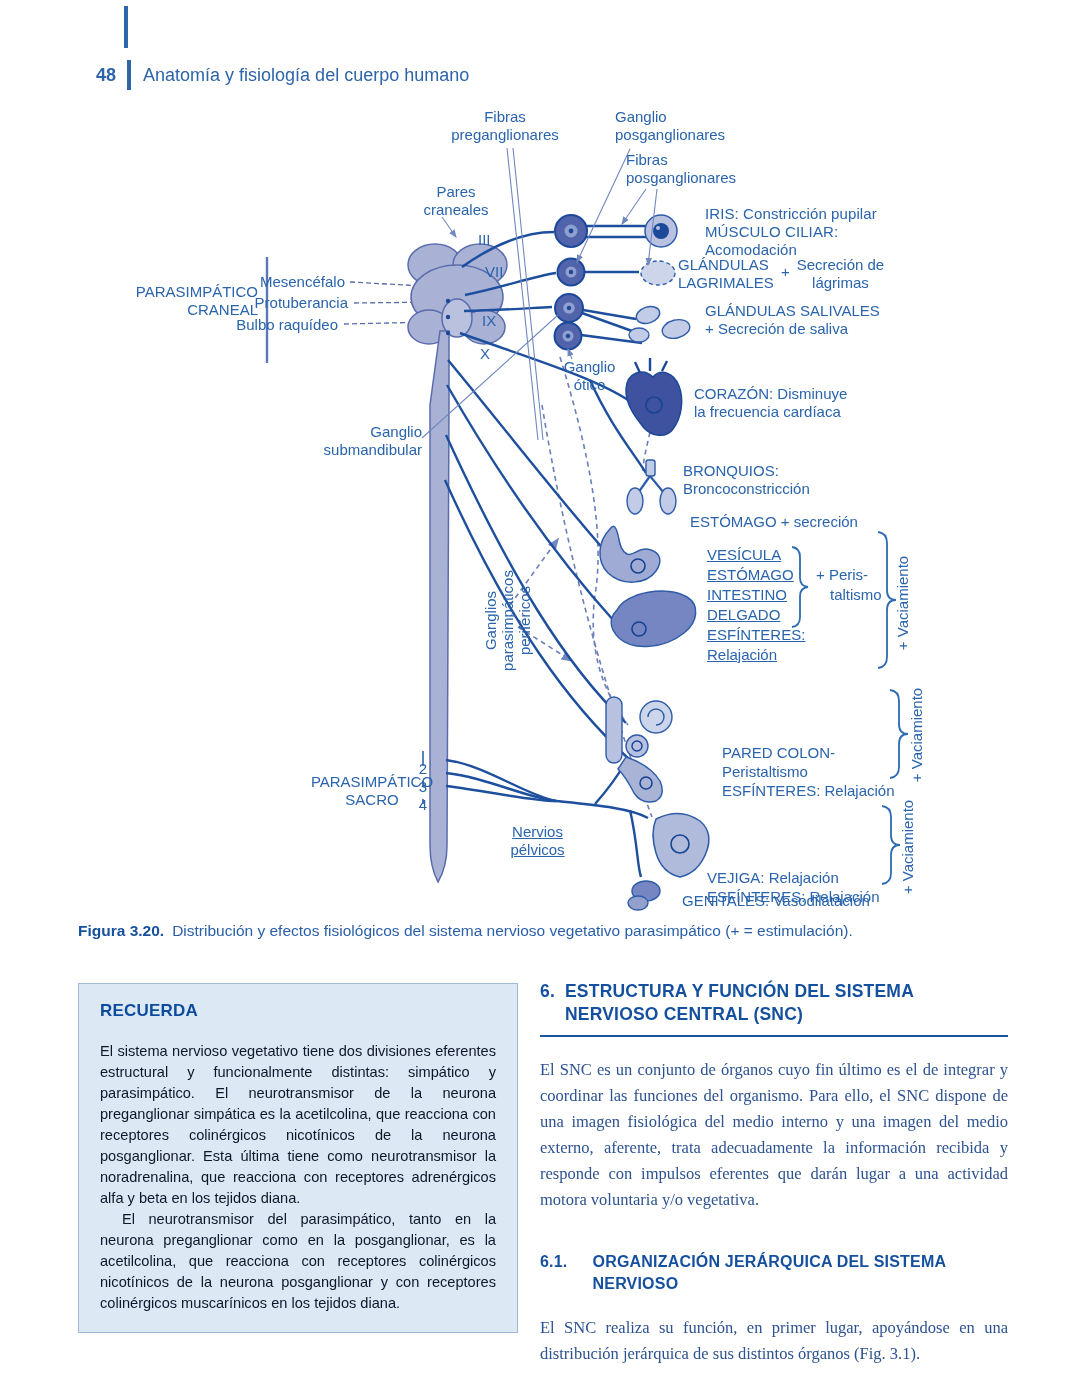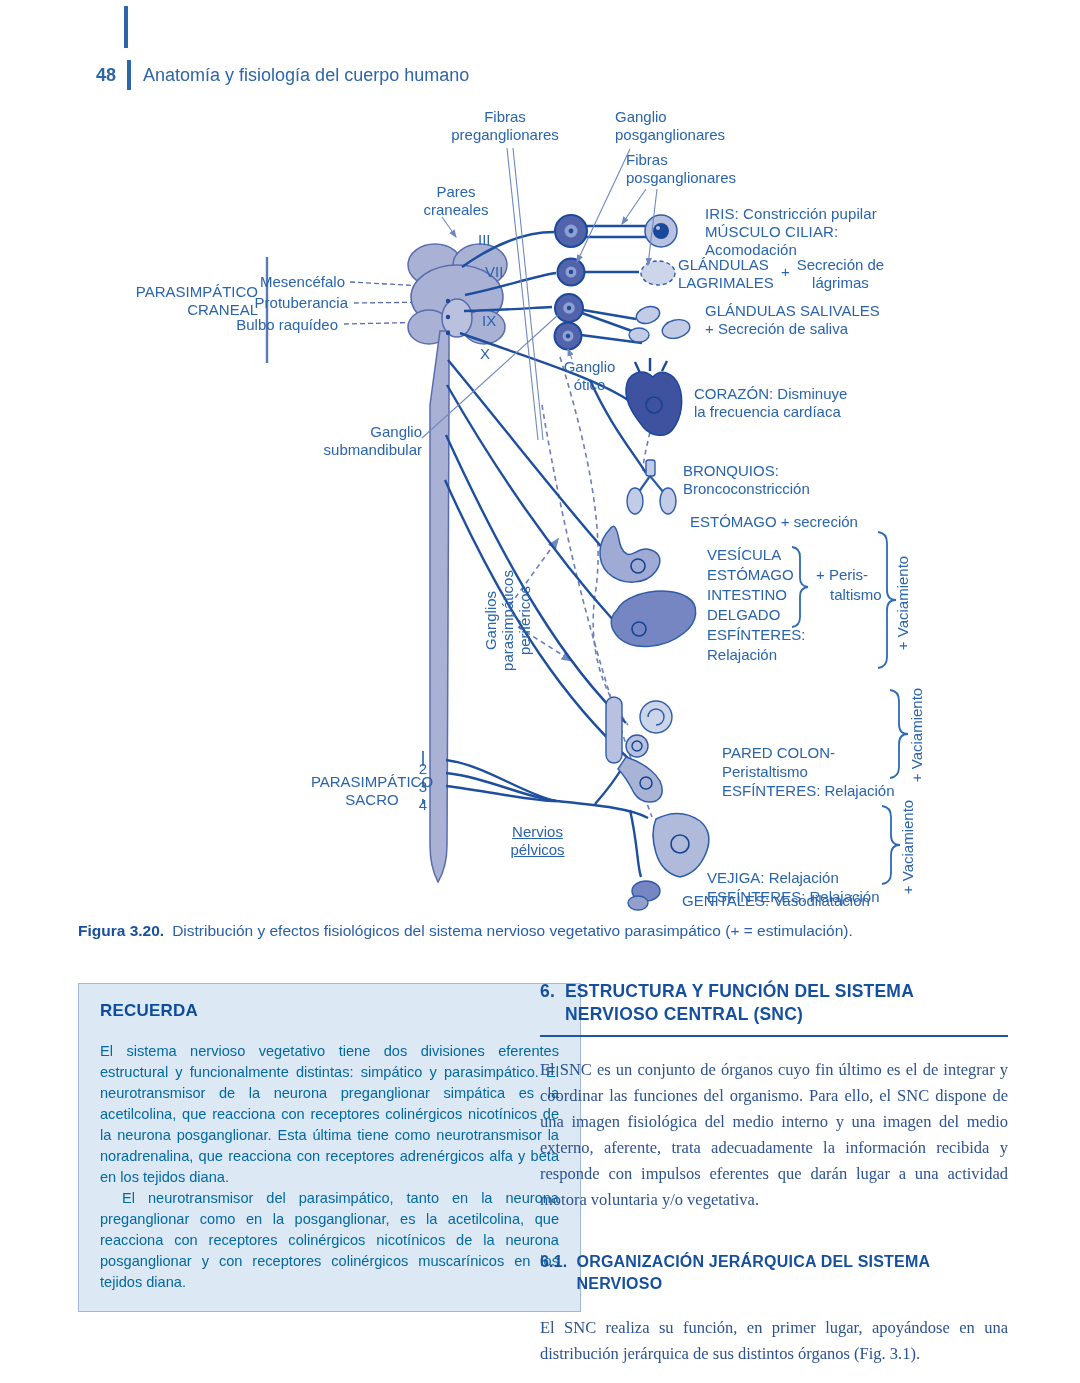--- a/index.html
+++ b/index.html
@@ -21,29 +21,29 @@
   .lh20{line-height:20px;}
   .lh19{line-height:19px;margin-top:44px;}
   .effect{letter-spacing:0.1px;}
   .lagr-row{display:flex;align-items:center;gap:7px;}
   .plus-mid{font-size:15px;position:relative;top:-2px;}
   .indent14{padding-left:14px;}
   
   .caption{position:absolute;left:78px;top:922px;width:935px;font-size:15.5px;color:#2a5fa8;}
   .caption b{color:#17509c;font-weight:bold;margin-right:8px;}
   
-  .recuerda{position:absolute;left:78px;top:983px;width:503px;box-sizing:border-box;
+  .recuerda{position:absolute;left:78px;top:983px;width:440px;box-sizing:border-box;
             background:#dce8f4;border:1px solid #9fb9d8;padding:17px 21px 18px 21px;}
   .recuerda h3{margin:0 0 20px 0;font-size:17px;color:#0d4c9c;letter-spacing:0.2px;}
-  .recuerda p{margin:0;font-size:14.6px;line-height:21px;color:#0369a1;text-align:justify;}
+  .recuerda p{margin:0;font-size:14.6px;line-height:21px;color:#0f172a;text-align:justify;}
   .recuerda p + p{text-indent:22px;}
   .rightcol{position:absolute;left:540px;top:980px;width:468px;}
   .h-main{display:flex;gap:10px;font-weight:bold;font-size:17.5px;line-height:23px;color:#15509f;
           border-bottom:2px solid #1f55a0;padding-bottom:9px;letter-spacing:0.2px;}
-  .h-sub{display:flex;gap:9px;font-weight:bold;font-size:16px;line-height:22px;color:#15509f;
+  .h-sub{display:flex;gap:25px;font-weight:bold;font-size:16px;line-height:22px;color:#15509f;
          margin-top:38px;letter-spacing:0.2px;}
   .serif-p{font-family:"Liberation Serif",serif;font-size:16.5px;line-height:26px;color:#2c5291;
            text-align:justify;margin:20px 0 0 0;}
 </style>
 </head>
 <body>
 
 <div class="page">
 
   <div class="chapter-rule-top"></div>
@@ -290,21 +290,21 @@
     </div>
     <div class="lbl" style="left:604px;top:280px;">
       <div>CORAZÓN: Disminuye</div>
       <div>la frecuencia cardíaca</div>
     </div>
     <div class="lbl" style="left:593px;top:357px;">
       <div>BRONQUIOS:</div>
       <div>Broncoconstricción</div>
     </div>
     <div class="lbl" style="left:600px;top:408px;">ESTÓMAGO + secreción</div>
-    <div class="lbl lh20" style="left:617px;top:440px;">
+    <div class="lbl lh20" style="left:617px;top:440px;text-decoration:underline;">
       <div>VESÍCULA</div>
       <div>ESTÓMAGO</div>
       <div>INTESTINO</div>
       <div>DELGADO</div>
       <div>ESFÍNTERES:</div>
       <div>Relajación</div>
     </div>
     <div class="lbl lh20" style="left:726px;top:460px;">
       <div>+ Peris-</div>
       <div class="indent14">taltismo</div>

